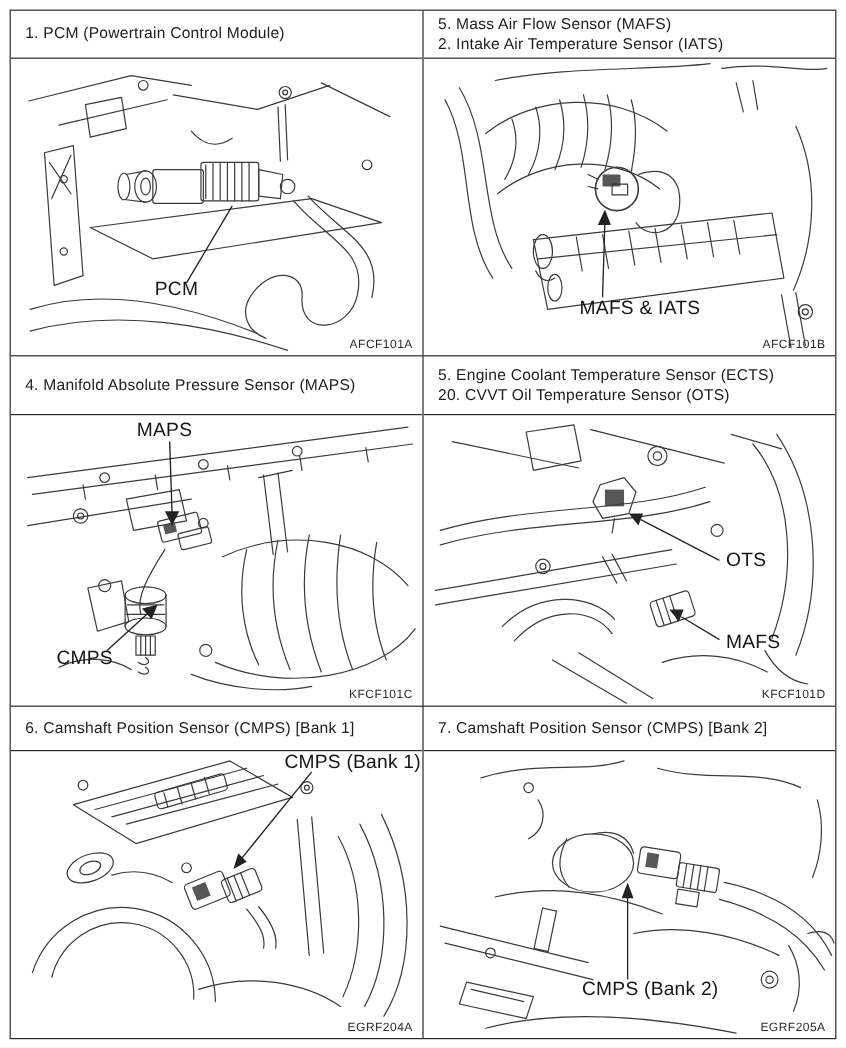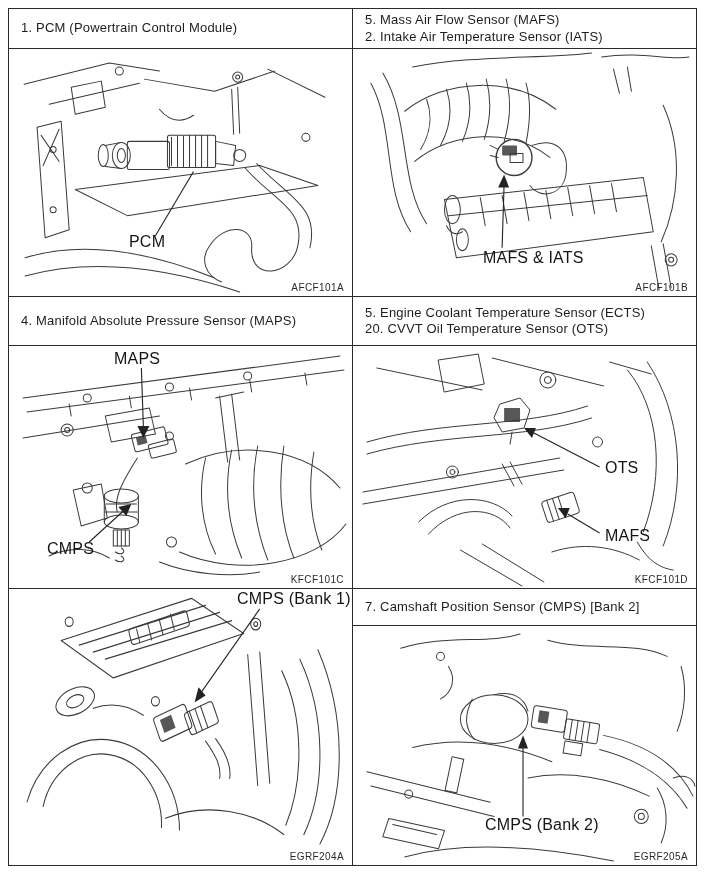--- a/index.html
+++ b/index.html
@@ -202,20 +202,23 @@
           <polygon class="ahead" points="206,162 218,162 214,172"></polygon>
         </g>
       </svg>
       <span class="callout" style="left:252px;top:113px">OTS</span>
       <span class="callout" style="left:252px;top:181px">MAFS</span>
       <span class="figcode">KFCF101D</span>
     </div>
   </div>
 
   <div class="cell c1 r3">
+    <div class="titlebar">
+      <div class="tline">6. Camshaft Position Sensor (CMPS) [Bank 1]</div>
+    </div>
     <div class="draw">
       <svg viewBox="0 0 342 236" preserveAspectRatio="none">
         <path class="sk" d="M52,44 L182,8 L234,38 L104,76 Z"></path>
         <path class="sk" d="M70,48 L196,14 M84,54 L210,20 M96,60 L222,27"></path>
         <g transform="rotate(-16 150 34)">
           <rect class="sk" x="120" y="26" width="60" height="14" rx="3"></rect>
           <path class="sk" d="M128,28 V40 M140,27 V41 M152,26 V40 M164,25 V39"></path>
         </g>
         <g transform="rotate(-20 66 96)">
           <ellipse class="sk" cx="66" cy="96" rx="20" ry="11"></ellipse>

